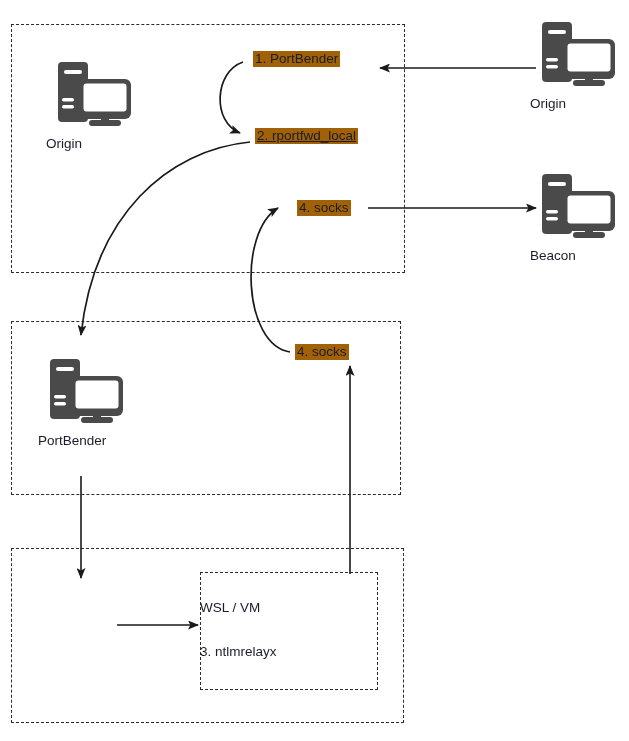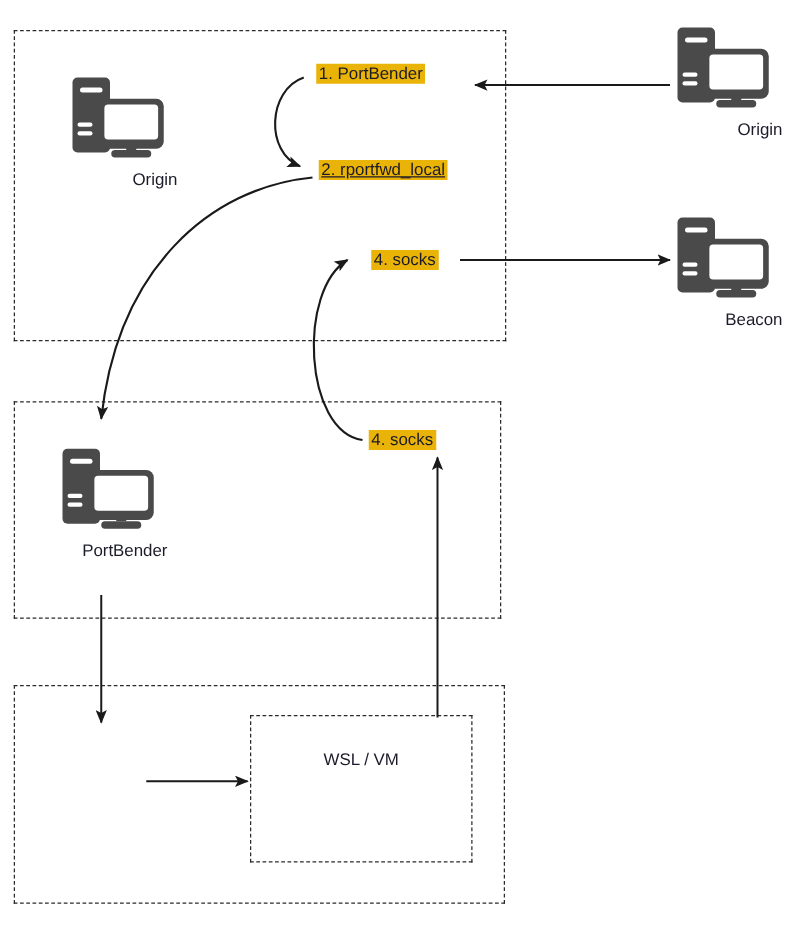--- a/index.html
+++ b/index.html
@@ -26,44 +26,44 @@
     pointer-events: none;
   }
   .zone {
     position: absolute;
     border: 1.6px dashed #2b2b2b;
     box-sizing: border-box;
     background: transparent;
   }
   .node {
     position: absolute;
-    text-align: right;
+    text-align: left;
   }
   .node-label {
     font-size: 13.5px;
     color: #1b1b2a;
     line-height: 16px;
     white-space: nowrap;
     margin-top: 2px;
   }
   .edge-label {
     position: absolute;
     font-size: 13.5px;
     color: #1b1b2a;
     white-space: nowrap;
     line-height: 16px;
-    background: #eab308;
+    background: #a16207;
     padding: 0 2px;
   }
   .box-text {
     position: absolute;
     font-size: 13.5px;
     color: #1b1b2a;
     white-space: nowrap;
-    text-align: center;
+    text-align: left;
     line-height: 16px;
   }
   .pc-icon { display: block; }
 </style>
 </head>
 <body>
 
 <div id="canvas">
 
   <div class="zone" style="left:11px; top:24px; width:394px; height:249px;"></div>
@@ -167,14 +167,15 @@
     <div class="node-label">PortBender</div>
   </div>
 
 
   <div class="edge-label" style="left:253px; top:51px;">1. PortBender</div>
   <div class="edge-label" style="left:255px; top:128px;text-decoration:underline;">2. rportfwd_local</div>
   <div class="edge-label" style="left:297px; top:200px;">4. socks</div>
   <div class="edge-label" style="left:295px; top:344px;">4. socks</div>
 
   <div class="box-text" style="left:200px; top:600px; width:178px;">WSL / VM</div>
+  <div class="box-text" style="left:200px; top:644px; width:178px;">3. ntlmrelayx</div>
 
 </div>
 
 </body></html>

